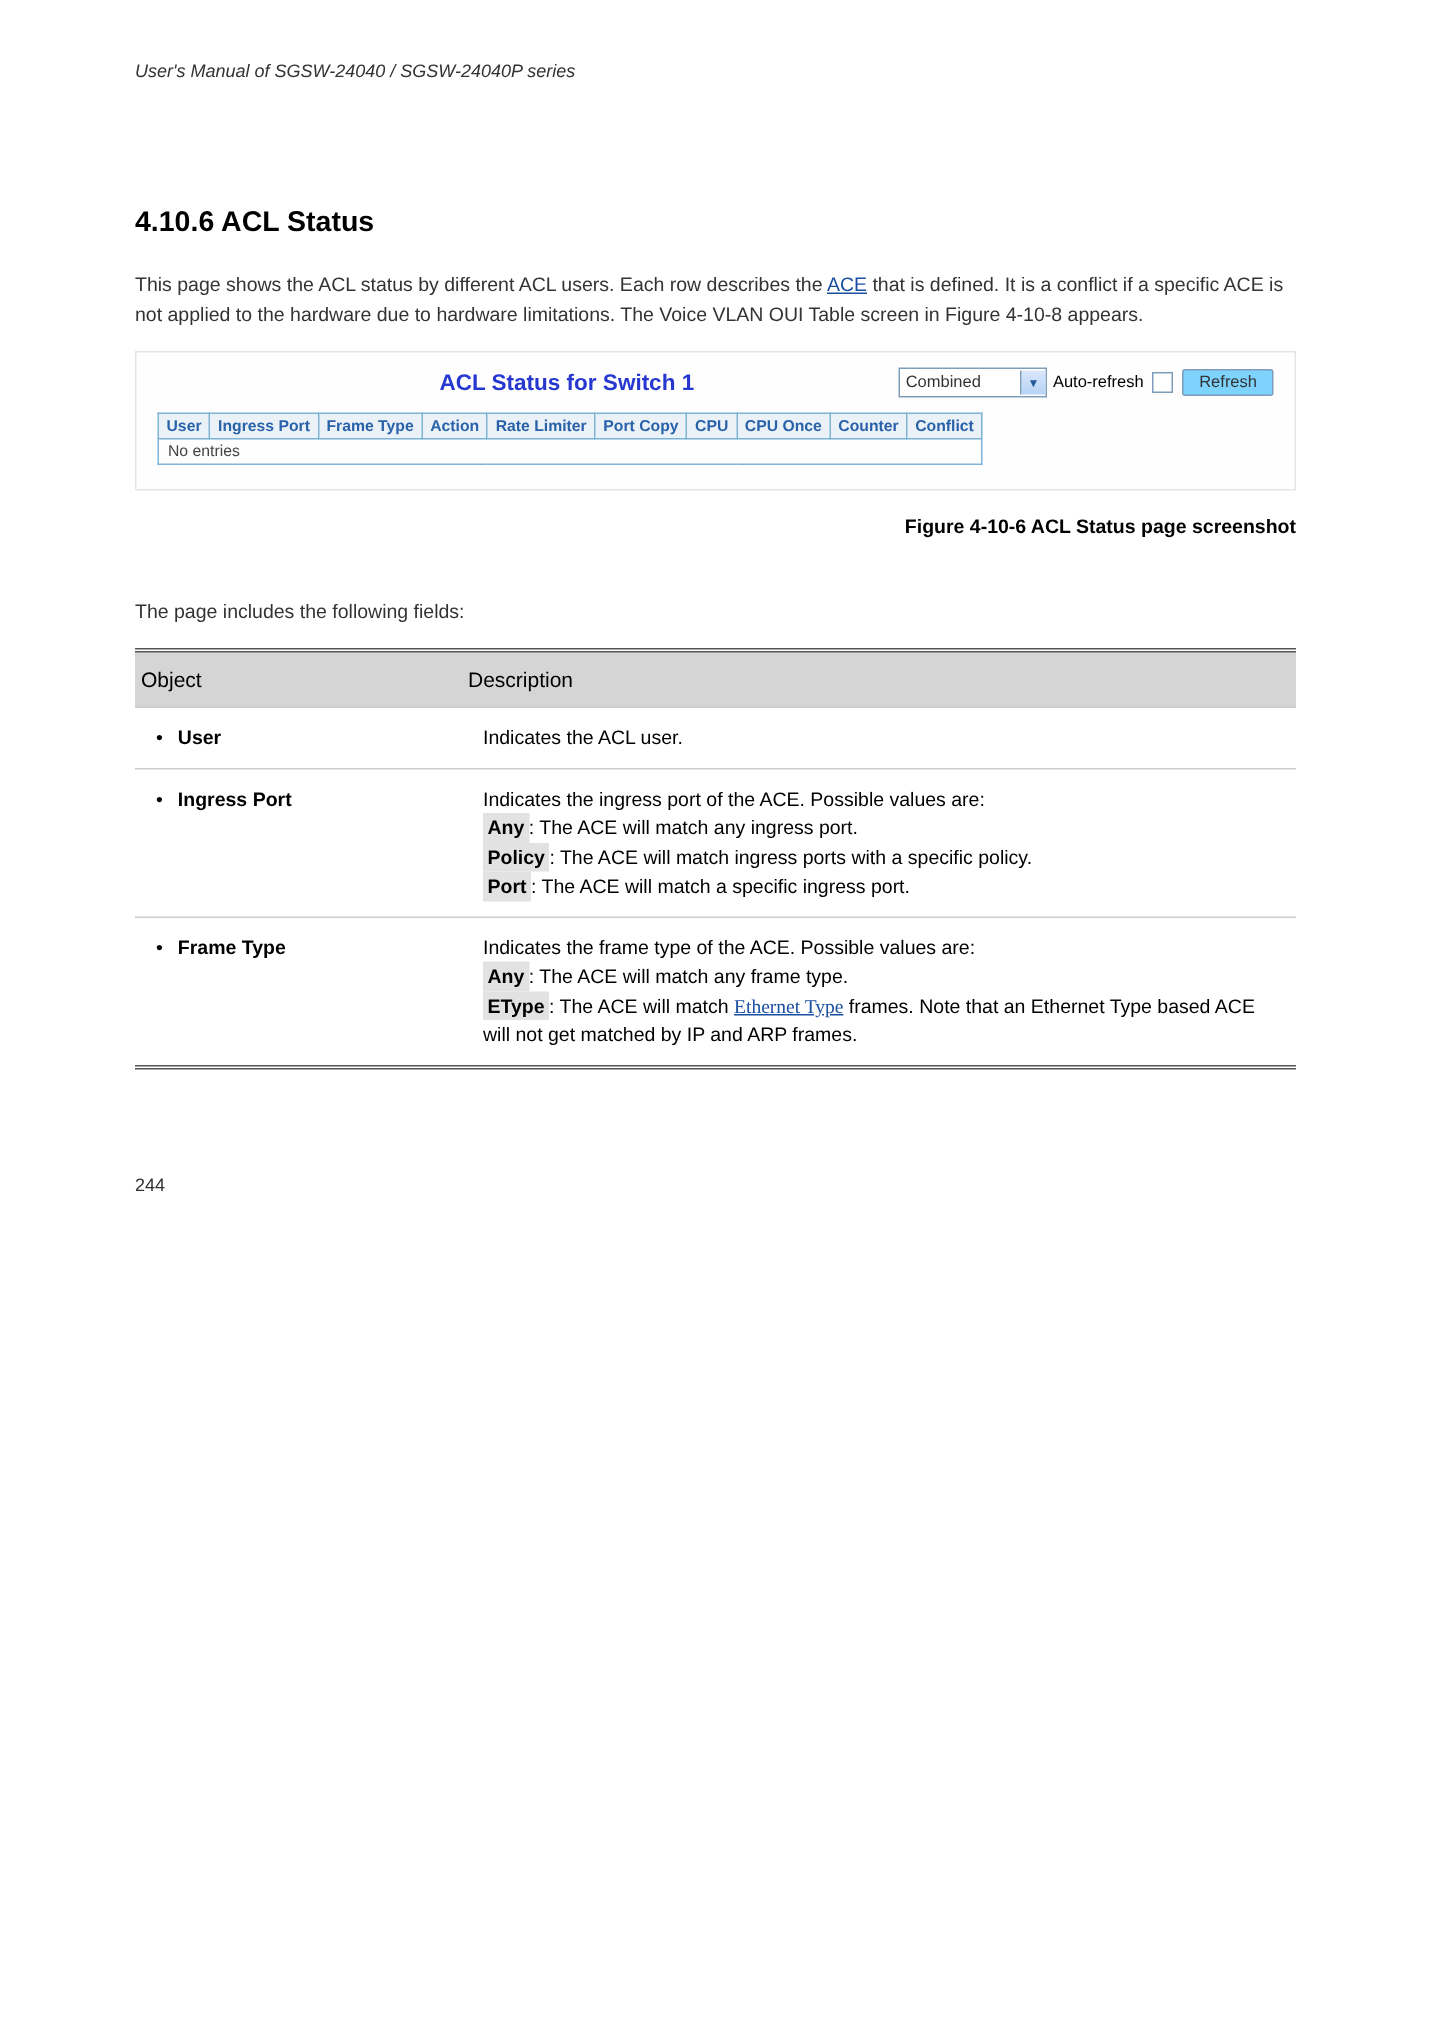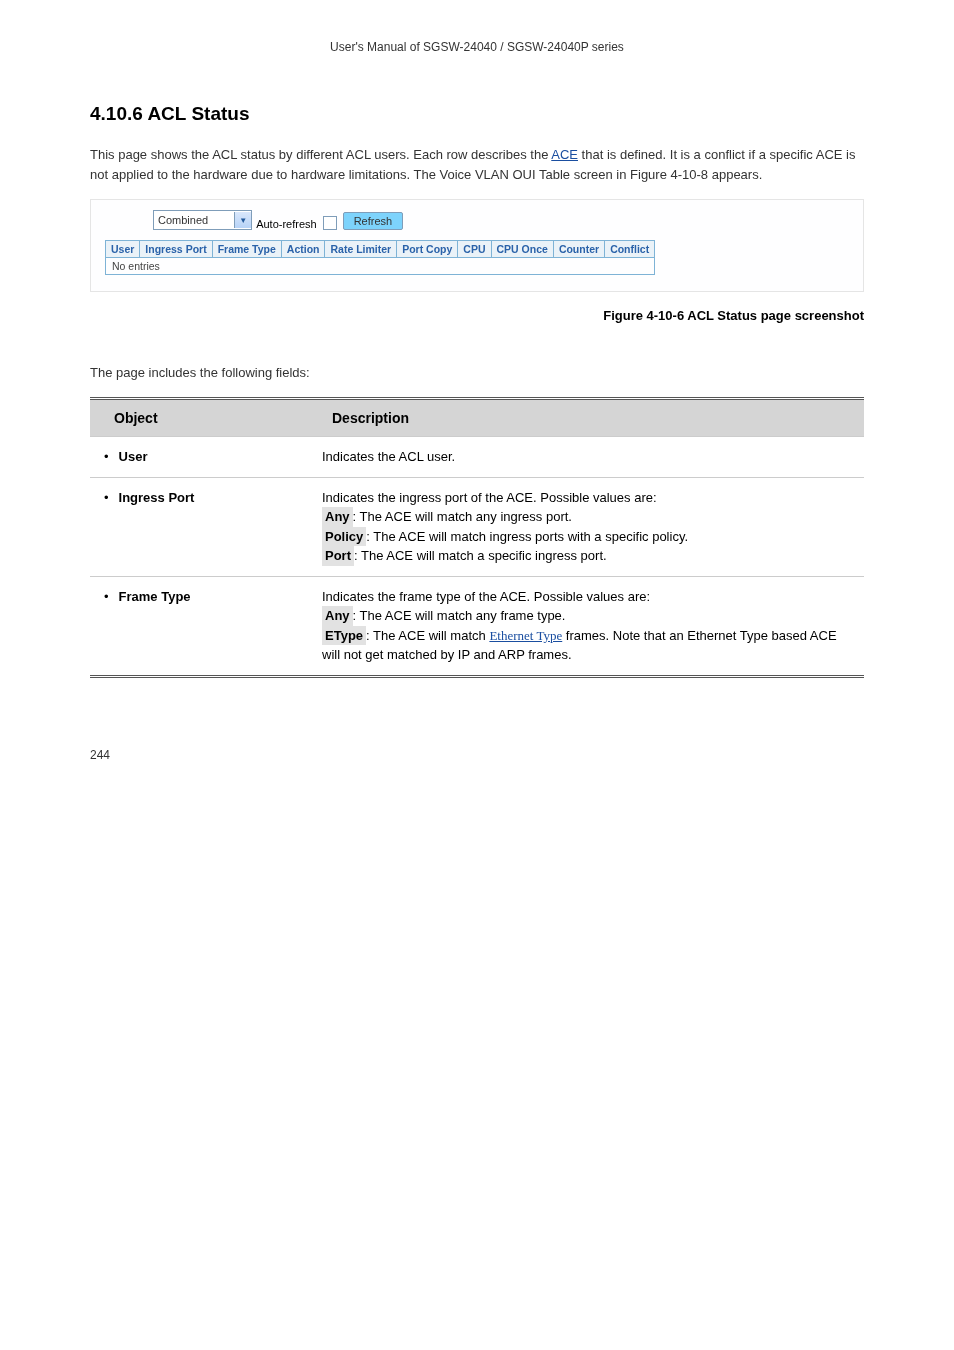--- a/index.html
+++ b/index.html
@@ -8,24 +8,25 @@
     font-family: Arial, Helvetica, sans-serif;
     font-size: 13px;
     color: #000;
     background: #fff;
     width: 954px;
   }
   .page {
     padding: 40px 90px 60px 90px;
   }
   .page-header-line {
-    text-align: center;
+    text-align: left;
+    font-style: italic;
     font-size: 12px;
     color: #333;
-    margin-bottom: 49px;
+    margin-bottom: 84px;
   }
   h2.section-num {
     font-size: 19px;
     font-weight: bold;
     margin: 30px 0 20px 0;
   }
   p.body {
     font-size: 13px;
     line-height: 1.55;
     margin: 0 0 14px 0;
@@ -52,21 +53,21 @@
     flex: 1;
     text-align: center;
     color: #2638d0;
     font-weight: bold;
     font-size: 15px;
     font-family: Arial, sans-serif;
     padding-left: 100px;
   }
   .fig-controls {
     display: flex;
-    align-items: flex-end;
+    align-items: center;
     gap: 4px;
     font-size: 11px;
     font-family: Tahoma, Verdana, sans-serif;
     margin-left: 48px;
   }
   .combo {
     display: inline-flex;
     align-items: center;
     border: 1px solid #7f9db9;
     height: 18px;
@@ -136,23 +137,23 @@
   .desc-table .topline th {
     border-top: 3px double #555;
   }
   .desc-table .botline td,
   .desc-table .botline th {
     border-bottom: 3px double #555;
   }
   .desc-table th {
     background: #d5d5d5;
     text-align: left;
-    font-weight: bold;
+    font-weight: normal;
     font-size: 14px;
-    padding: 10px 24px;
+    padding: 10px 4px;
   }
   .desc-table td {
     padding: 10px 14px;
     vertical-align: top;
     font-size: 13px;
     line-height: 1.5;
     border-top: 1px solid #ccc;
   }
   .desc-table td.obj {
     width: 190px;
@@ -186,20 +187,21 @@
   <div class="page-header-line">User's Manual of SGSW-24040 / SGSW-24040P series</div>
 
   <h2 class="section-num">4.10.6 ACL Status</h2>
 
   <p class="body">
     <span>This page shows the ACL status by different ACL users. Each row describes the </span><a href="#" style="color:#1a4ea0;text-decoration:underline;">ACE</a><span> that is defined. It is a conflict if a specific ACE is not applied to the hardware due to hardware limitations. The Voice VLAN OUI Table screen in Figure 4-10-8 appears.</span>
   </p>
 
   <div class="fig-box">
     <div class="fig-top">
+      <div class="fig-title">ACL Status for Switch 1</div>
       <div class="fig-controls">
         <span class="combo">
           <span class="combo-text">Combined</span>
           <span class="combo-btn">▼</span>
         </span>
         <span>Auto-refresh</span>
         <span class="checkbox"></span>
         <span class="btn">Refresh</span>
       </div>
     </div>

